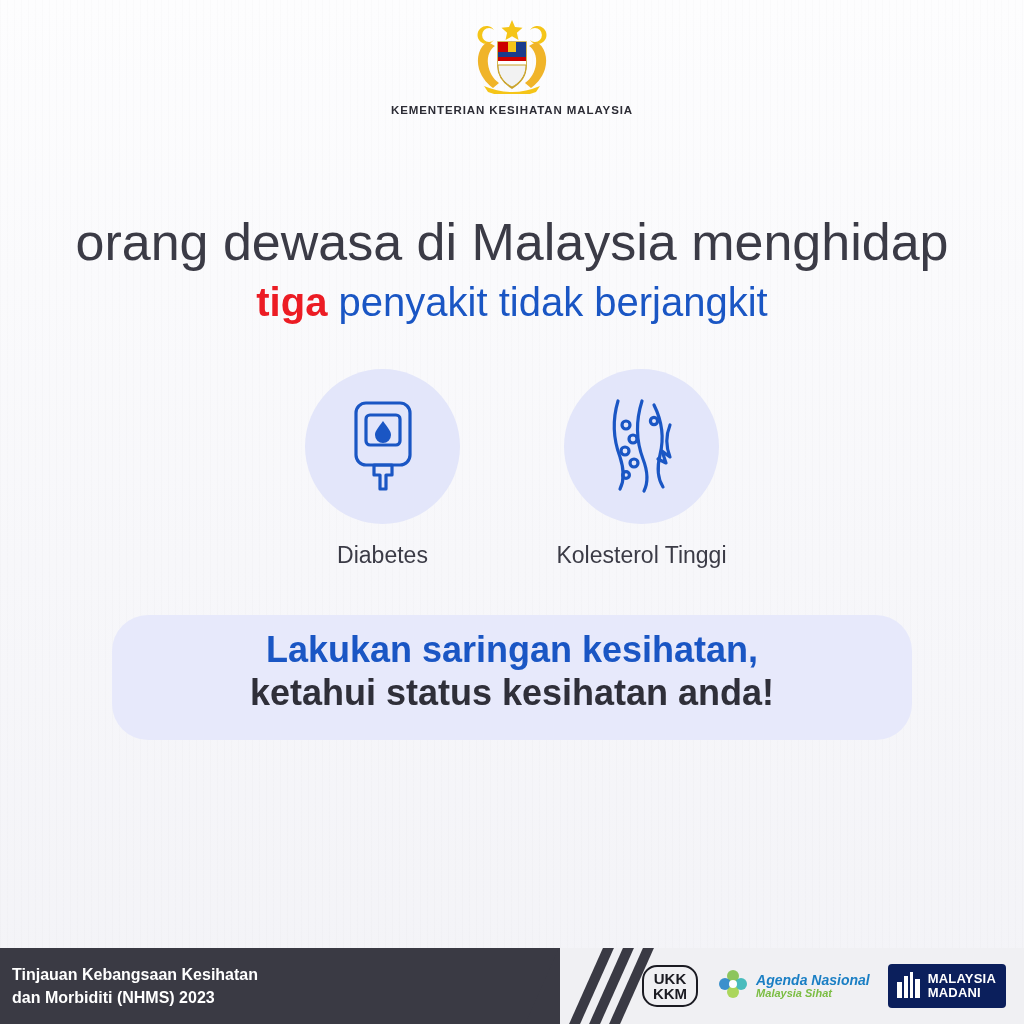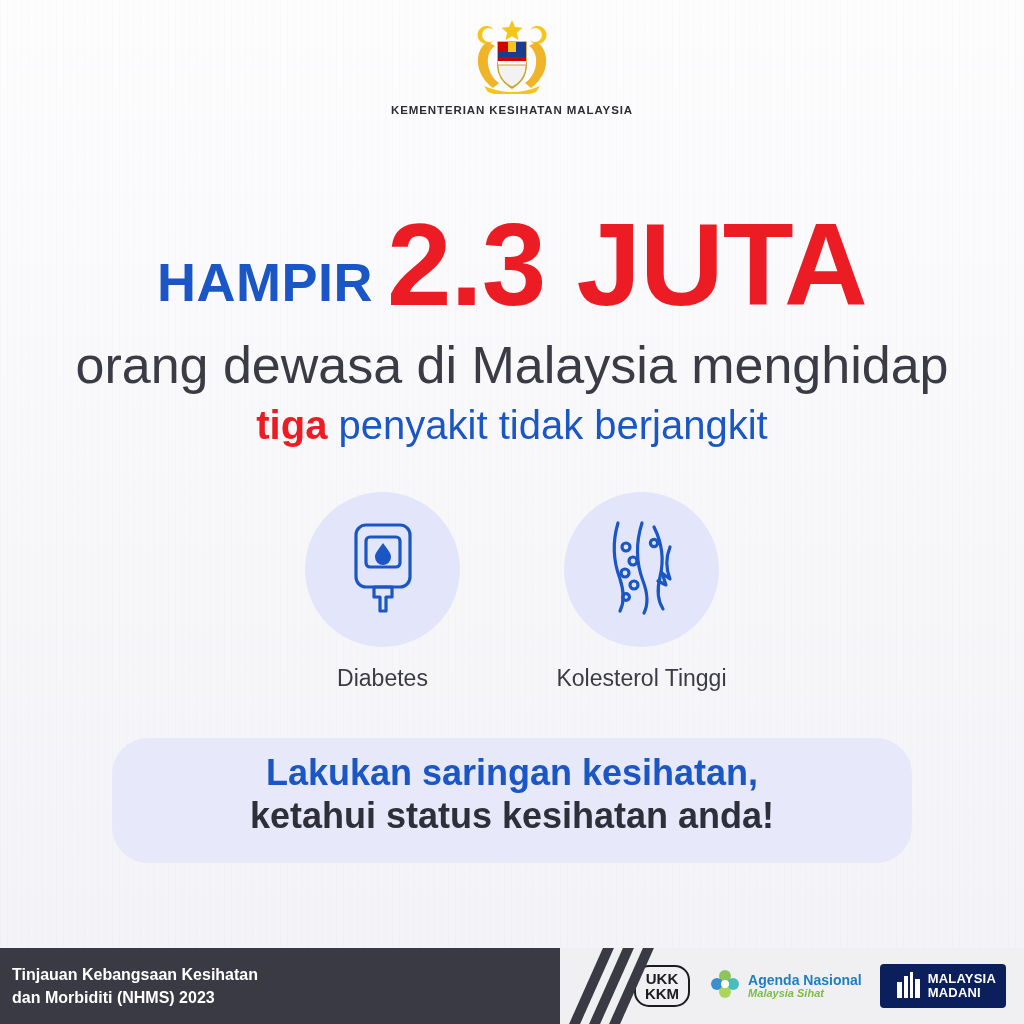--- a/index.html
+++ b/index.html
@@ -209,32 +209,33 @@
     gap: 6px;
   }
   .agenda-text {
     text-align: left;
     line-height: 1.05;
   }
   .agenda-top {
     font-size: 14px;
     font-weight: 700;
     color: #1b7fc4;
+    font-style: italic;
   }
   .agenda-bot {
     font-size: 11px;
     font-weight: 700;
     color: #7bbd42;
     font-style: italic;
   }
   .logo-madani {
     background: #0b1f5c;
     color: #ffffff;
     border-radius: 4px;
-    padding: 6px 10px 6px 16px;
+    padding: 6px 10px 6px 8px;
     display: flex;
     align-items: center;
     gap: 6px;
   }
   .madani-text {
     font-size: 13px;
     font-weight: 800;
     line-height: 1.05;
     letter-spacing: 0.2px;
   }
@@ -264,24 +265,20 @@
         <rect x="34" y="45" width="28" height="4" fill="#ffffff"></rect>
         <path d="M34 49 h28 v1 c0 11 -8 18 -14 21 c-6-3 -14-10 -14-21z" fill="#f2f2f2" stroke="#c9a227" stroke-width="1"></path>
 
         <path d="M20 70 q28 12 56 0 l-4 6 q-24 9 -48 0z" fill="#f5c518"></path>
       </svg>
     </div>
     <div class="ministry-name">KEMENTERIAN KESIHATAN MALAYSIA</div>
   </div>
 
   <div class="headline-block">
-    <div class="line1">
-      <span class="hampir">HAMPIR</span>
-      <span class="big-number">2.3 JUTA</span>
-    </div>
     <div class="line2">orang dewasa di Malaysia menghidap</div>
     <div class="line3">
       <span class="tiga">tiga</span><span> penyakit tidak berjangkit</span>
     </div>
   </div>
 
   <div class="icons-row">
 
     <div class="icon-item">
       <div class="icon-circle">

